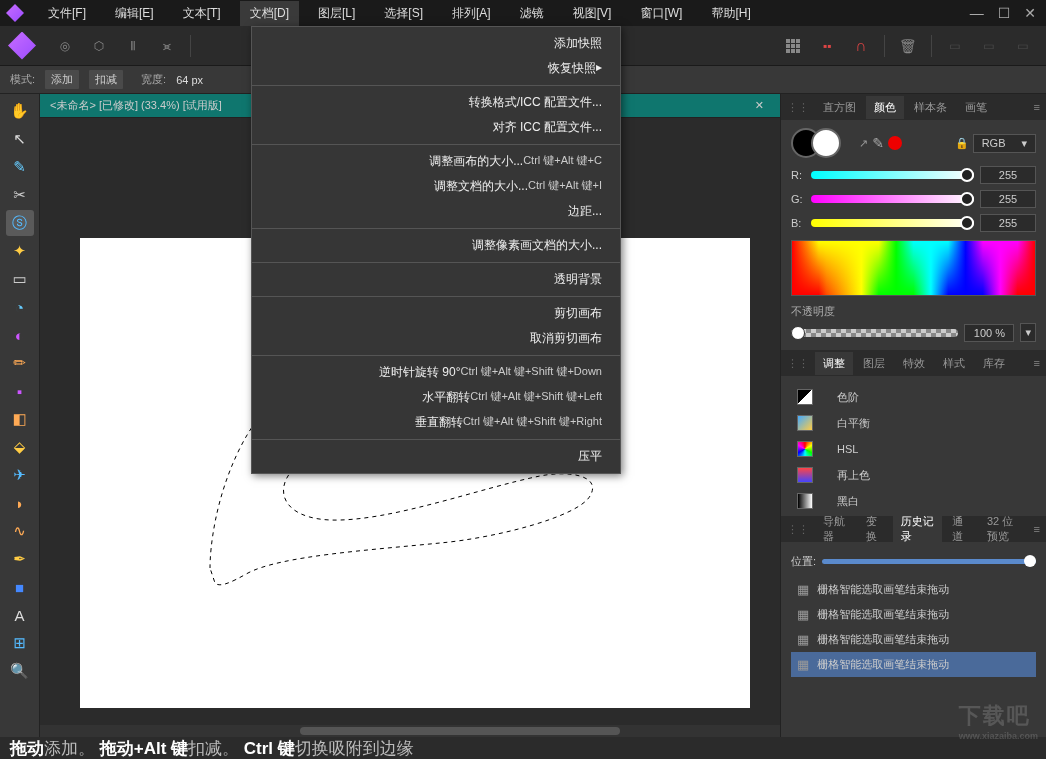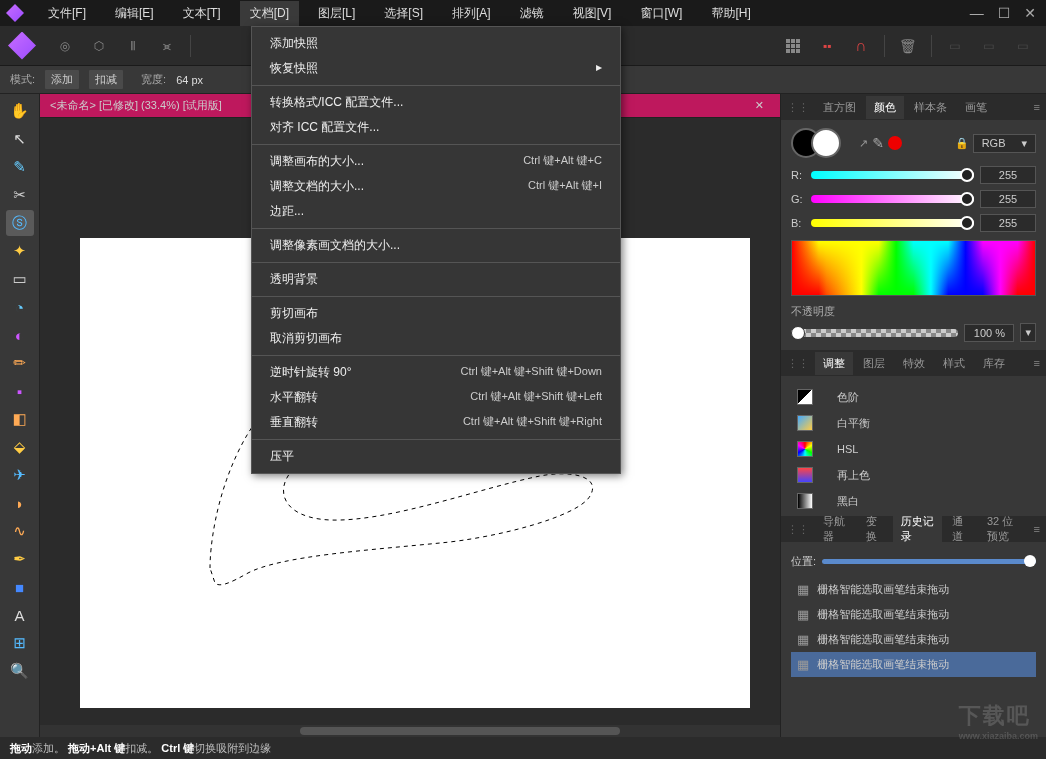--- a/index.html
+++ b/index.html
@@ -32,21 +32,21 @@
 .opt-val{color:#ddd;}
 
 
 .main { display:flex; height:calc(100% - 26px - 40px - 28px - 22px); }
 .toolbox { width: 40px; background:#383838; border-right:1px solid #222; display:flex; flex-direction:column; align-items:center; padding-top:4px; gap:2px;}
 .tool { width:28px;height:26px;display:flex;align-items:center;justify-content:center;cursor:pointer;border-radius:3px; font-size:15px;}
 .tool.active{ background:#5a5a5a;}
 .tool.hand{color:#f0a030;}
 
 .workarea { flex:1; background:#2b2b2b; display:flex; flex-direction:column; position:relative;}
-.doc-tab { height:24px; background:#be185d; display:flex; align-items:center; padding:0 10px; font-size:11px; color:#ccc; border-bottom:1px solid #222;}
+.doc-tab { height:24px; background:#0f766e; display:flex; align-items:center; padding:0 10px; font-size:11px; color:#ccc; border-bottom:1px solid #222;}
 .doc-tab .close{margin-left:auto;cursor:pointer;padding:0 6px;}
 .canvas-wrap{flex:1;position:relative;overflow:hidden;}
 .canvas{position:absolute;left:40px;top:120px;width:670px;height:470px;background:#fff;}
 .canvas svg{position:absolute;inset:0;}
 .hscroll{height:12px;background:#333;display:flex;align-items:center;}
 .hscroll .thumb{height:8px;width:320px;background:#555;border-radius:4px;margin-left:260px;}
 
 .panels { width: 266px; background:#383838; border-left:1px solid #222; display:flex; flex-direction:column; font-size:11px;}
 .panel-tabs{height:26px;background:#2b2b2b;display:flex;align-items:center;gap:2px;padding:0 6px;}
 .ptab{padding:4px 8px;color:#999;cursor:pointer;}
@@ -93,27 +93,27 @@
 .hist-pos{display:flex;align-items:center;gap:6px;padding:4px 0 8px;}
 .hist-pos .track{flex:1;height:5px;background:#5a8acc;border-radius:3px;position:relative;}
 .hist-pos .knob{position:absolute;right:0;top:-4px;width:12px;height:12px;border-radius:50%;background:#fff;}
 .hist-item{display:flex;align-items:center;gap:8px;padding:5px 6px;cursor:pointer;}
 .hist-item.active{background:#4a6a9a;}
 .hist-icon{color:#999;font-size:13px;}
 
 
 .dropdown{position:absolute;left:251px;top:26px;width:370px;background:#363636;border:1px solid #555;box-shadow:2px 2px 8px rgba(0,0,0,.5);z-index:100;padding:4px 0;}
 .dd-item{display:flex;padding:4px 18px;cursor:pointer;color:#eee;font-size:12px;}
-.dd-item .lbl{flex:1;}
+.dd-item .lbl{flex:1;text-align:right;}
 .dd-item .shortcut{color:#ccc;font-size:11px;}
 .dd-item .arrow{margin-left:auto;}
 .dd-sep{height:1px;background:#555;margin:4px 0;}
 
 
-.statusbar{height:22px;background:#2b2b2b;display:flex;align-items:center;padding:0 10px;font-size:11px;color:#bbb;}
+.statusbar{height:22px;background:#2b2b2b;display:flex;align-items:center;padding:0 10px;font-size:17px;color:#bbb;}
 .statusbar b{color:#fff;}
 
 
 .watermark{position:absolute;right:8px;bottom:18px;font-size:22px;color:rgba(180,180,180,.25);font-weight:bold;letter-spacing:2px;pointer-events:none;}
 .watermark small{display:block;font-size:9px;letter-spacing:0;text-align:center;}
 </style>
 </head>
 <body>
 
 <div class="titlebar">

